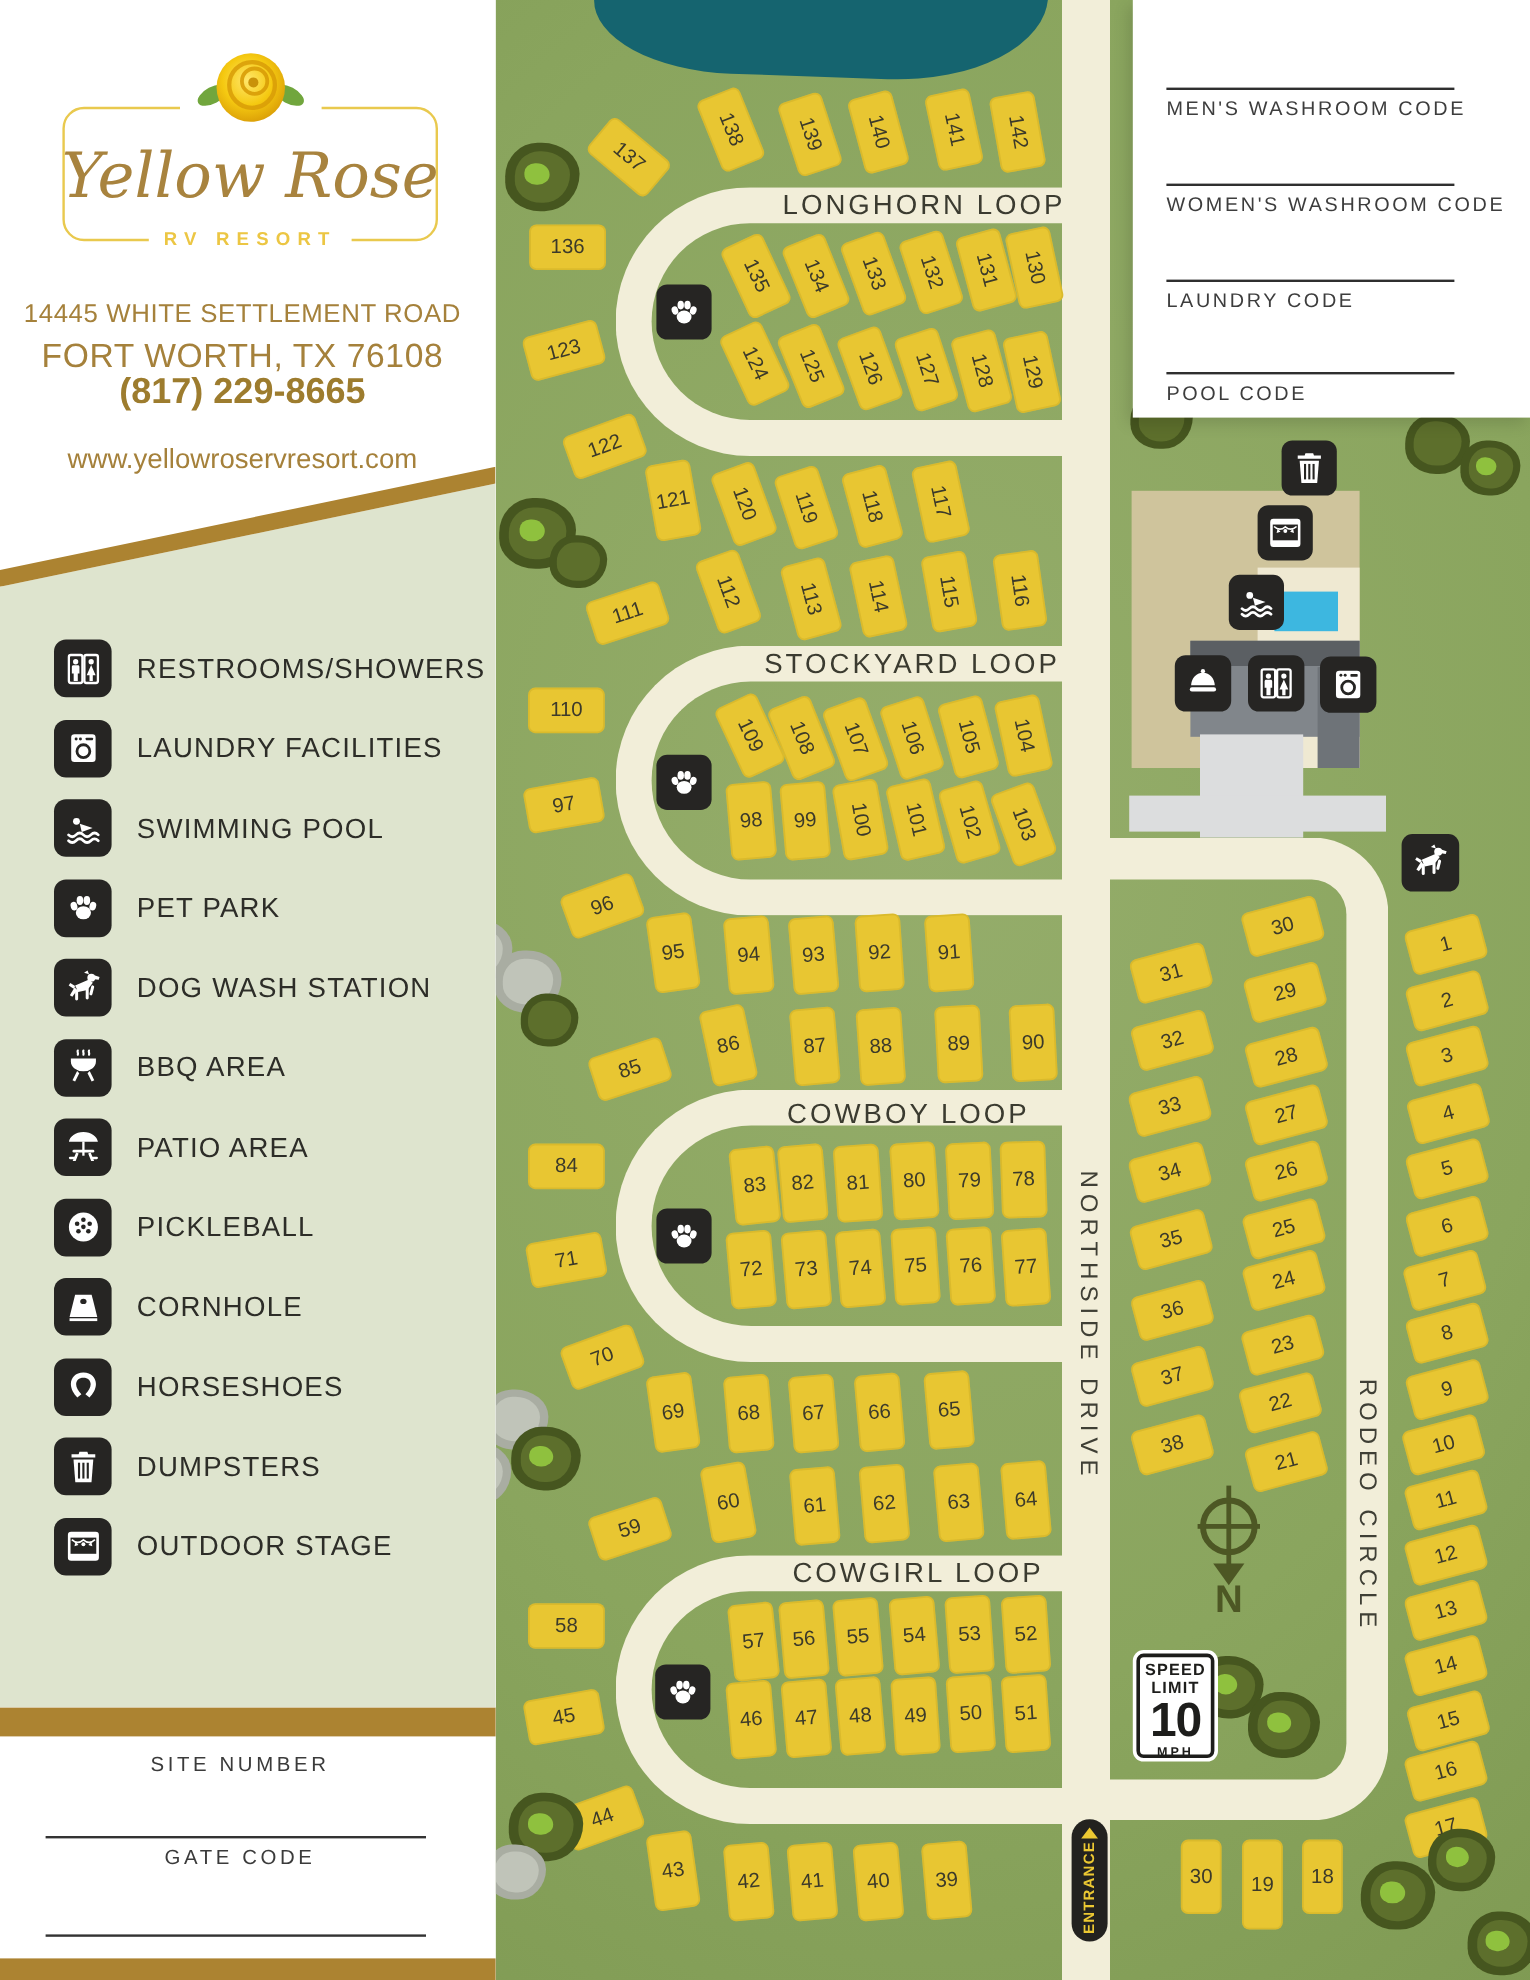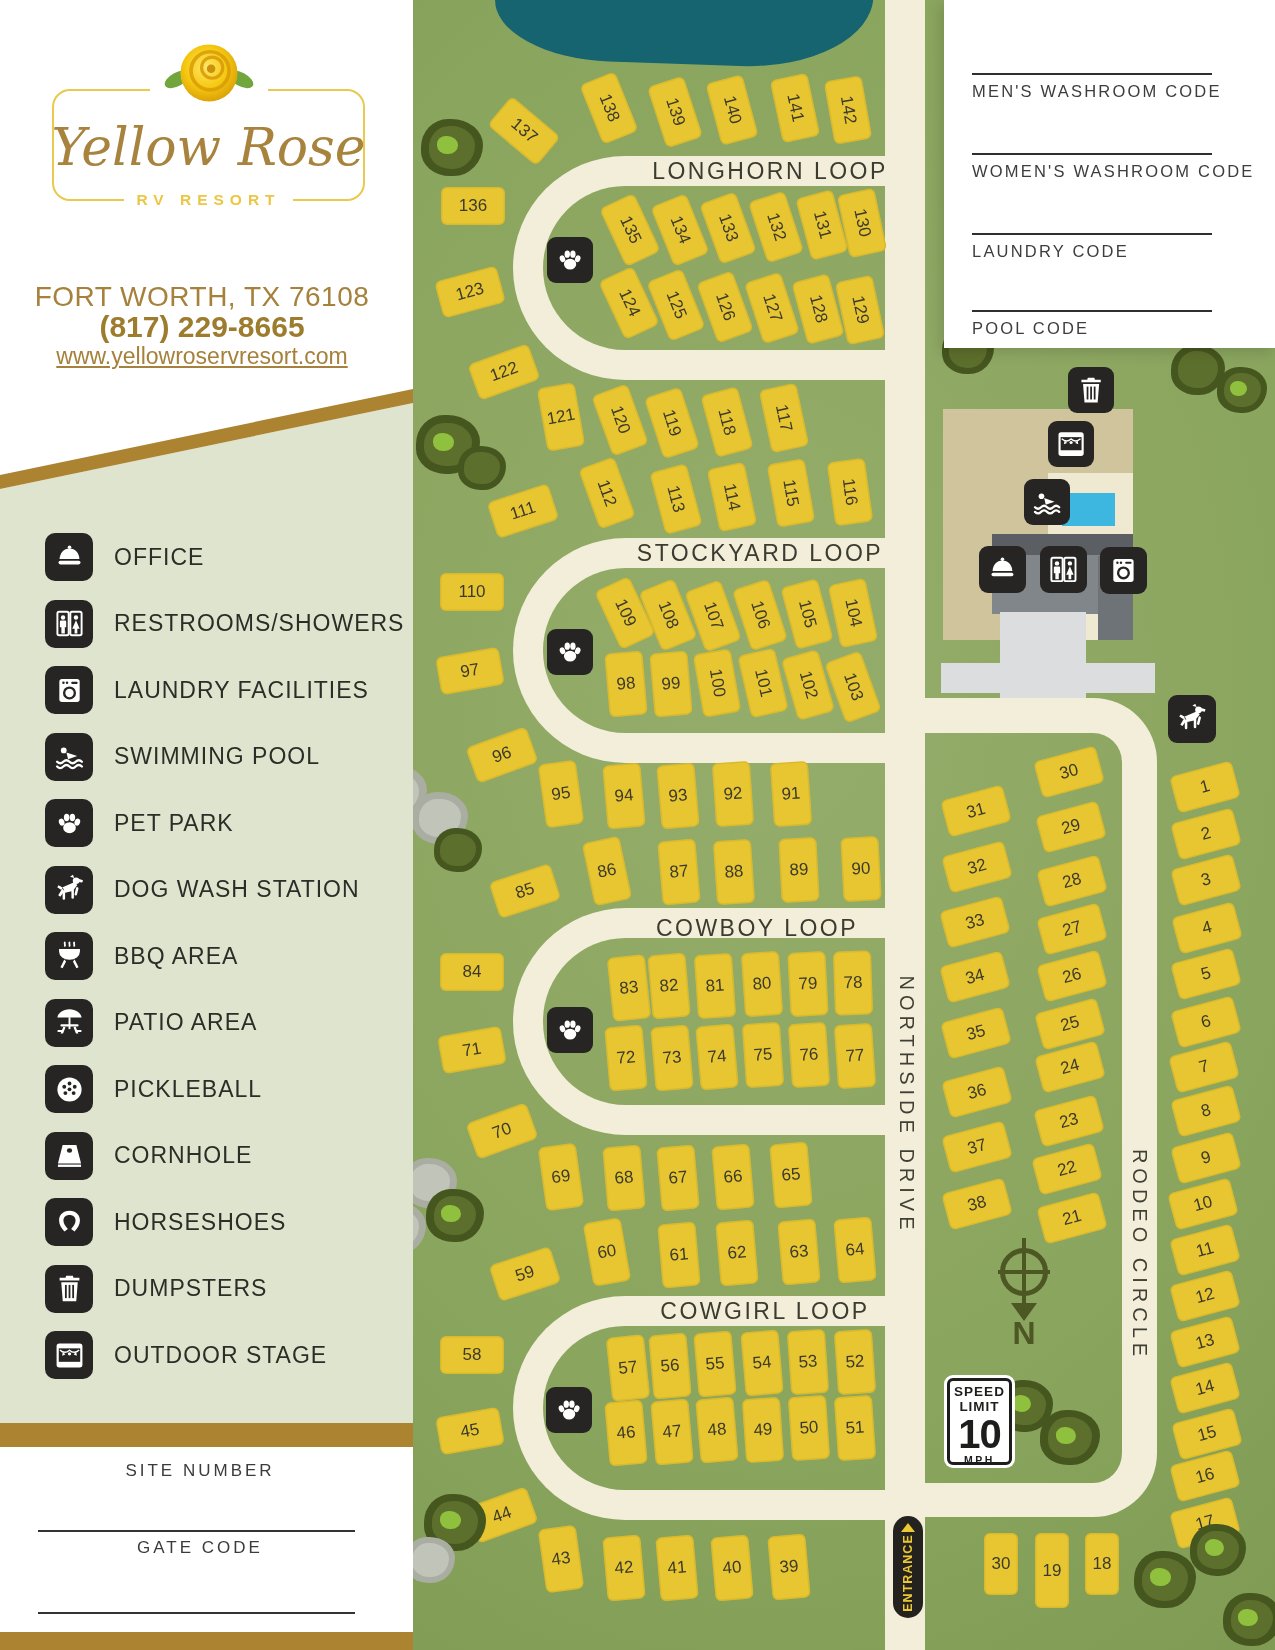--- a/index.html
+++ b/index.html
@@ -20,21 +20,21 @@
   .rose-back{position:absolute;left:50%;top:-4px;transform:translateX(-50%);width:118px;height:9px;background:#fff;}
   .script{position:absolute;left:50%;top:56px;transform:translate(-50%,-50%);
         font-family:"DejaVu Serif",serif;font-style:italic;font-size:52px;color:#a8833e;white-space:nowrap;}
   .rvresort{position:absolute;left:0;right:0;bottom:-10px;text-align:center;}
   .rvresort span{background:#fff;padding:0 12px;font-size:15.5px;letter-spacing:6px;
         color:#ecc643;font-weight:700;}
   .addr{position:absolute;left:0;width:404px;text-align:center;color:#a5813b;}
   .addr1{top:249px;font-size:21.5px;letter-spacing:.5px;}
   .addr2{top:281px;font-size:28px;letter-spacing:.5px;}
   .phone{top:310px;font-size:30px;font-weight:700;color:#9d7c2e;}
-  .web{top:343px;font-size:23px;text-decoration:underline;}
+  .web{top:369px;font-size:23px;}
   .legend{position:absolute;left:45px;top:524px;width:350px;z-index:3;}
   .legend-item{display:flex;align-items:center;height:66.5px;gap:21px;}
   .ltile{width:48px;height:48px;background:var(--tile,#262523);border-radius:10px;flex:0 0 48px;
         display:flex;align-items:center;justify-content:center;}
   .ltile svg{width:33px;height:33px;}
   .llabel{font-size:23px;color:#2d2d28;letter-spacing:1px;white-space:nowrap;}
   .fill-label{position:absolute;left:0;width:400px;text-align:center;font-size:17px;
         letter-spacing:3px;color:#3b3b3b;}
   .fl1{top:1461px;} .fl2{top:1538px;}
   .fill-line{position:absolute;left:38px;width:317px;border-top:2px solid #333;}
@@ -229,33 +229,26 @@
           <circle cx="48" cy="29" r="10" fill="none" stroke="#d89c07" stroke-width="3" opacity=".9"></circle>
           <circle cx="47" cy="30" r="4" fill="#c9920a"></circle>
         </svg>
       </div>
       <div class="script">Yellow Rose</div>
       <div class="rvresort">
         <span>RV RESORT</span>
       </div>
     </div>
 
+    <div class="addr addr1">14445 WHITE SETTLEMENT ROAD</div>
     <div class="addr addr2">FORT WORTH, TX 76108</div>
     <div class="addr phone">(817) 229-8665</div>
     <div class="addr web">www.yellowroservresort.com</div>
 
     <div class="legend" id="legend">
-        <div class="legend-item">
-          <div class="ltile">
-            <svg>
-              <use href="#i-bell"></use>
-            </svg>
-          </div>
-          <div class="llabel">OFFICE</div>
-        </div>
         <div class="legend-item">
           <div class="ltile">
             <svg>
               <use href="#i-wc"></use>
             </svg>
           </div>
           <div class="llabel">RESTROOMS/SHOWERS</div>
         </div>
         <div class="legend-item">
           <div class="ltile">

